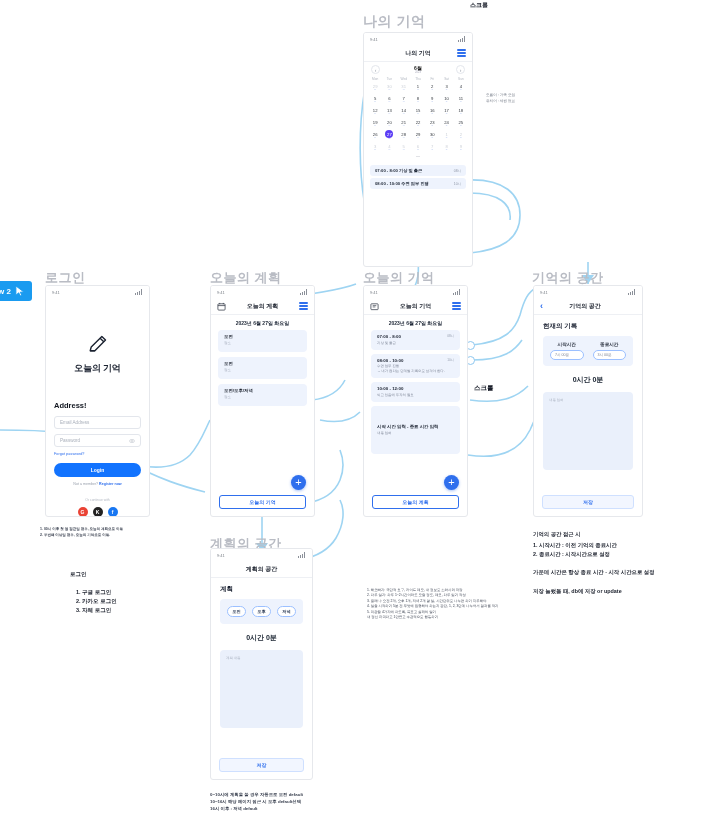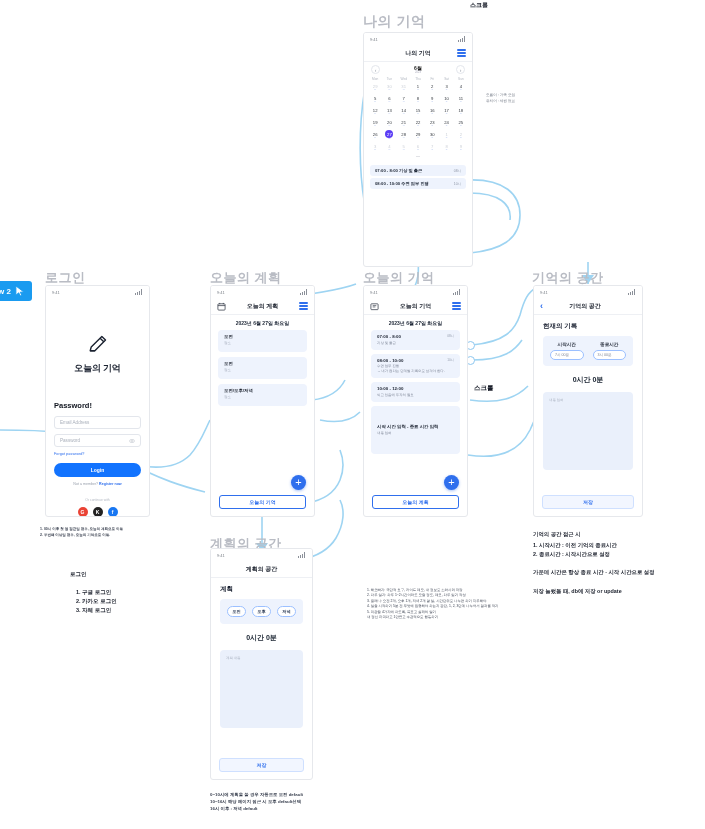--- a/index.html
+++ b/index.html
@@ -489,21 +489,21 @@
         </span>
     </div>
     <div class="logo-wrap">
       <svg class="pencil" viewBox="0 0 24 24">
         <path d="M3.5 20.5 L4.6 16.4 L16.2 4.8 L20.2 8.8 L8.6 20.4 Z" fill="none" stroke="#1b2230" stroke-width="1.5" stroke-linejoin="round"></path>
         <path d="M14.3 6.7 L18.3 10.7" stroke="#1b2230" stroke-width="1.5"></path>
         <path d="M3.5 20.5 L8.6 20.4" stroke="#1b2230" stroke-width="1.5"></path>
       </svg>
       <div class="brand">오늘의 기억</div>
     </div>
-    <div class="welcome">Password!</div>
+    <div class="welcome">Address!</div>
     <div class="field">
       <span>Email Address</span>
     </div>
     <div class="field">
       <span>Password</span>
       <svg width="6" height="6" viewBox="0 0 16 16">
         <ellipse cx="8" cy="8" rx="6.6" ry="4.2" fill="none" stroke="#aab0bb" stroke-width="1.2"></ellipse>
         <circle cx="8" cy="8" r="1.8" fill="#aab0bb"></circle>
       </svg>
     </div>

